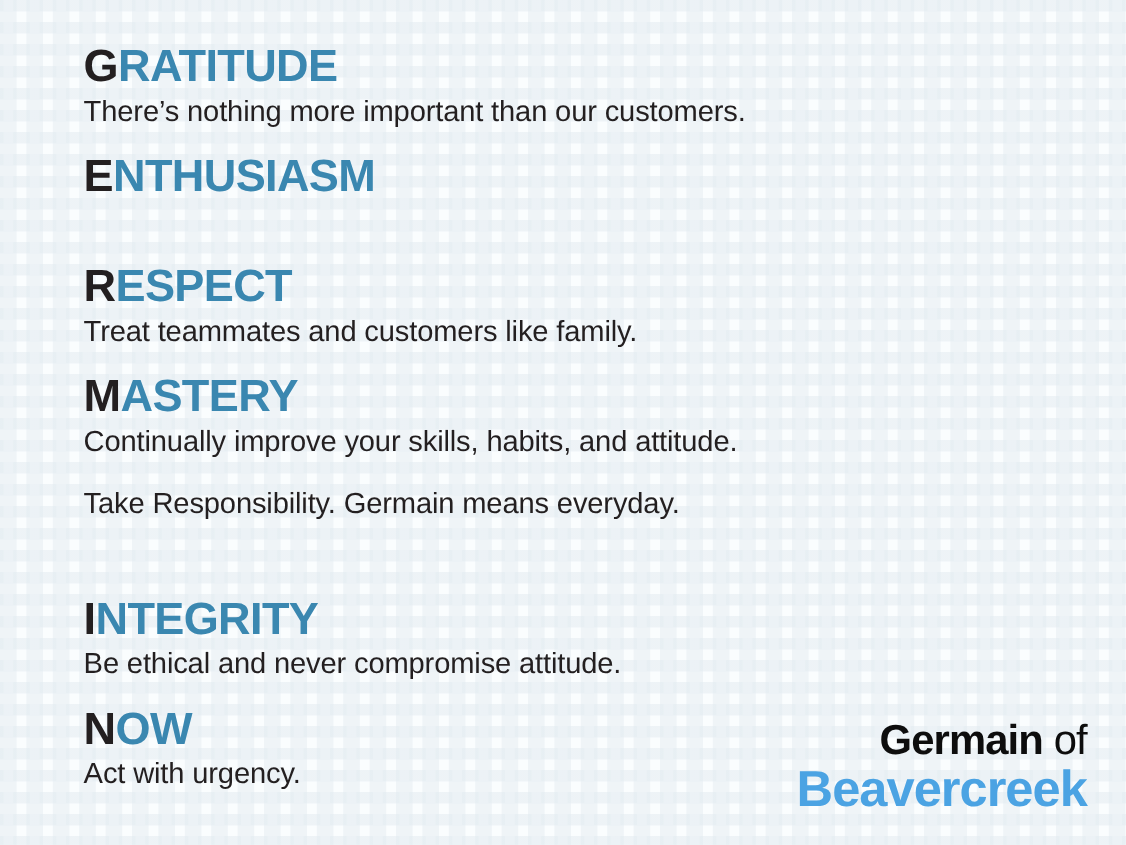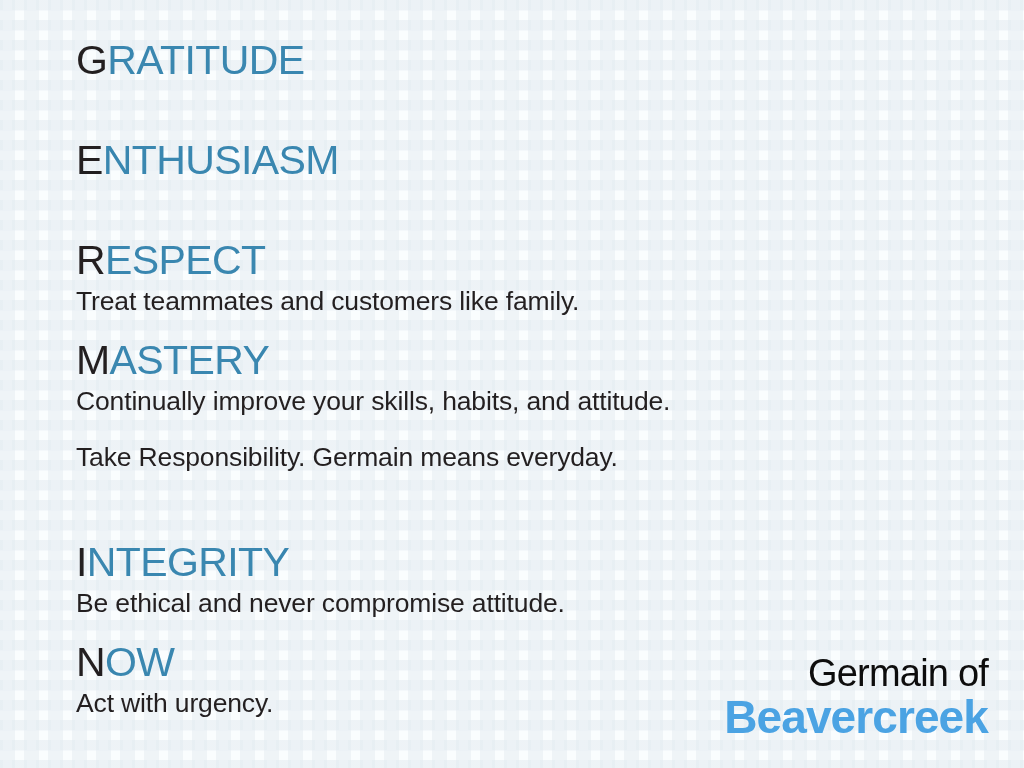--- a/index.html
+++ b/index.html
@@ -83,21 +83,21 @@
     width: 900px;
   }
 
   .value-block {
     height: 100px;
     position: relative;
   }
 
   .value-heading {
     font-size: 41px;
-    font-weight: normal;
+    font-weight: bold;
     line-height: 44px;
     letter-spacing: -0.6px;
     color: #3a87b0;
     white-space: nowrap;
     margin: 0;
     padding: 0;
   }
 
   .value-heading .lead-letter {
     color: #231f20;
@@ -126,21 +126,21 @@
 
   #logo-line-1 {
     font-size: 38px;
     line-height: 42px;
     color: #0d0d0d;
     letter-spacing: -0.8px;
     white-space: nowrap;
   }
 
   #logo-brand {
-    font-weight: normal;
+    font-weight: bold;
   }
 
   #logo-connector {
     font-weight: normal;
   }
 
   #logo-line-2 {
     font-size: 46px;
     line-height: 46px;
     font-weight: bold;
@@ -155,20 +155,21 @@
 <div id="poster">
 
   <div id="bg-texture"></div>
   <div id="bg-texture-offset"></div>
   <div id="bg-veil"></div>
 
   <div id="values-list">
 
     <div class="value-block">
       <div class="value-heading"><span class="lead-letter">G</span><span class="rest-letters">RATITUDE</span></div>
+      <div class="value-desc">There’s nothing more important than our customers.</div>
     </div>
 
     <div class="value-block">
       <div class="value-heading"><span class="lead-letter">E</span><span class="rest-letters">NTHUSIASM</span></div>
     </div>
 
     <div class="value-block">
       <div class="value-heading"><span class="lead-letter">R</span><span class="rest-letters">ESPECT</span></div>
       <div class="value-desc">Treat teammates and customers like family.</div>
     </div>

